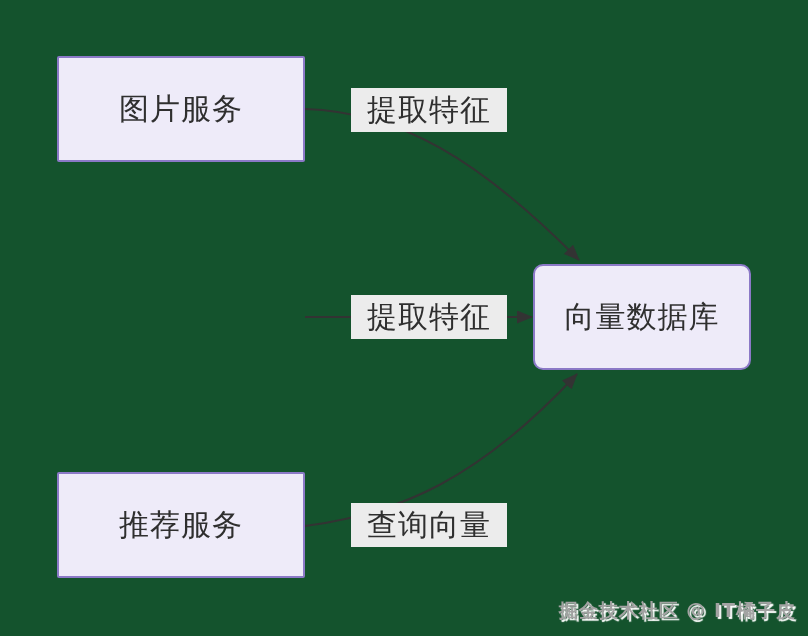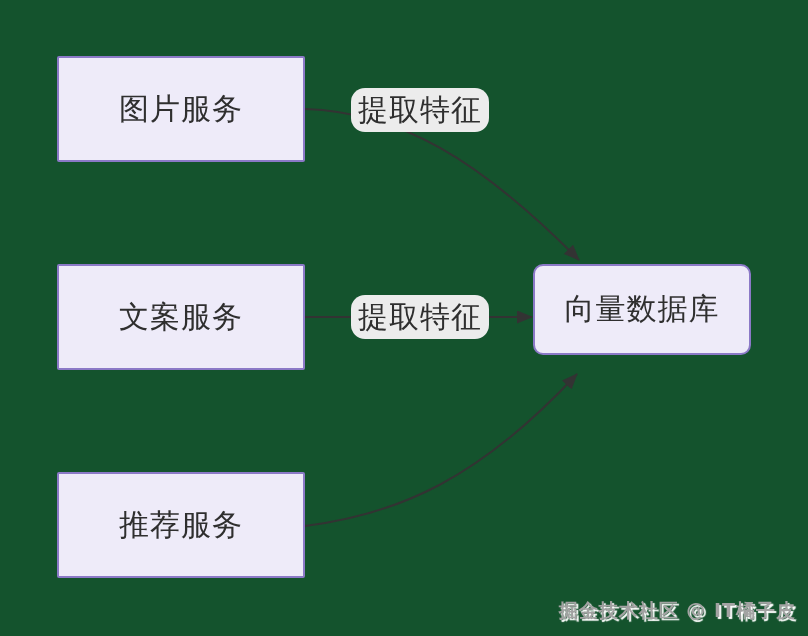--- a/index.html
+++ b/index.html
@@ -45,24 +45,23 @@
   }
   .node.rounded {
     border-radius: 10px;
   }
   .edge-label {
     position: absolute;
     background: var(--label_bg, #ececec);
     color: var(--text, #2b2b2b);
     font-size: 30px;
     line-height: 1.05;
-    padding: 6px 7px;
+    padding: 6px 16px;
     letter-spacing: 1px;
     white-space: nowrap;
-    border-radius: 14px;
   }
   .watermark {
     position: absolute;
     right: 12px;
     bottom: 12px;
     font-size: 19px;
     font-weight: bold;
     color: var(--watermark, #a2a2a2);
     text-shadow: 2px 2px 1px #ffffff;
     letter-spacing: 1px;
@@ -81,32 +80,30 @@
     </defs>
     <path class="connector" d="M305,109 C400,112 480,160 579,260" marker-end="url(#ah)"></path>
     <path class="connector" d="M305,317 L532,317" marker-end="url(#ah)"></path>
     <path class="connector" d="M305,526 C400,514 480,478 577,374" marker-end="url(#ah)"></path>
   </svg>
 
   <div class="node" style="left:57px; top:56px; width:248px; height:106px;">
     <span>图片服务</span>
   </div>
 
-  <div class="node" style="left:57px; top:264px; width:248px; height:106px;">
-    <span>文案服务</span>
-  </div>
 
   <div class="node" style="left:57px; top:472px; width:248px; height:106px;font-family:Liberation Mono, monospace;">
     <span>推荐服务</span>
   </div>
 
-  <div class="node rounded" style="left:533px; top:264px; width:218px; height:91px;">
+  <div class="node rounded" style="left:533px; top:264px; width:218px; height:106px;">
     <span>向量数据库</span>
   </div>
 
   <div class="edge-label" style="left:351px; top:88px;">提取特征</div>
 
   <div class="edge-label" style="left:351px; top:295px;">提取特征</div>
 
+  <div class="edge-label" style="left:351px; top:503px;">查询向量</div>
 
   <div class="watermark">掘金技术社区 @ IT橘子皮</div>
 
 </div>
 
 </body></html>

